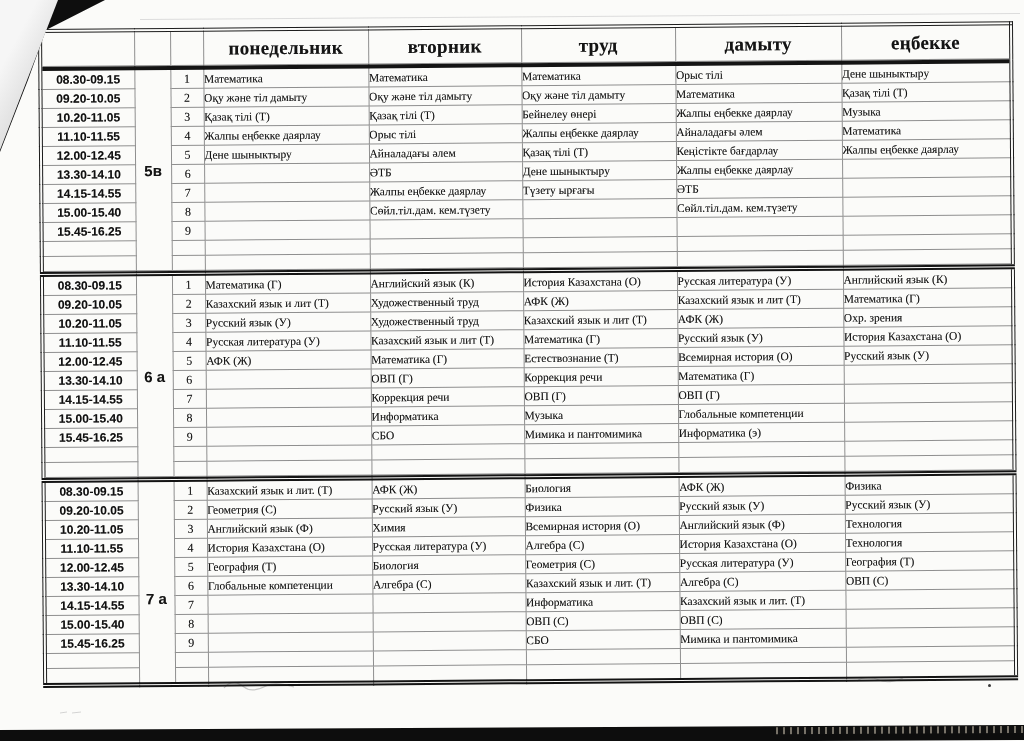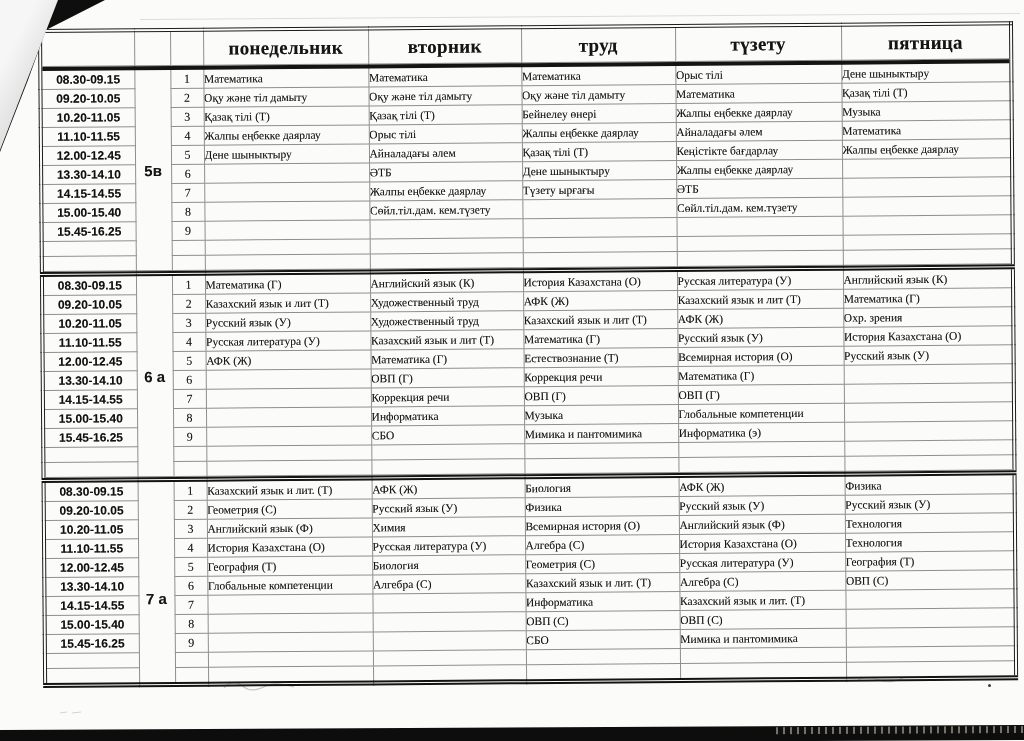--- a/index.html
+++ b/index.html
@@ -93,22 +93,22 @@
         <col style="width: 170px;">
       </colgroup>
       <tbody>
       <tr>
         <th class="c-time"></th>
         <th class="c-class"></th>
         <th class="c-num"></th>
         <th class="c-day">понедельник</th>
         <th class="c-day">вторник</th>
         <th class="c-day">труд</th>
-        <th class="c-day">түзету</th>
-        <th class="c-day">пятница</th>
+        <th class="c-day">дамыту</th>
+        <th class="c-day">еңбекке</th>
       </tr>
     </tbody>
   </table>
   <div id="blocks">
       <table class="grid block b0">
         <colgroup>
           <col style="width: 94px;">
           <col style="width: 36px;">
           <col style="width: 33px;">
           <col style="width: 165px;">

